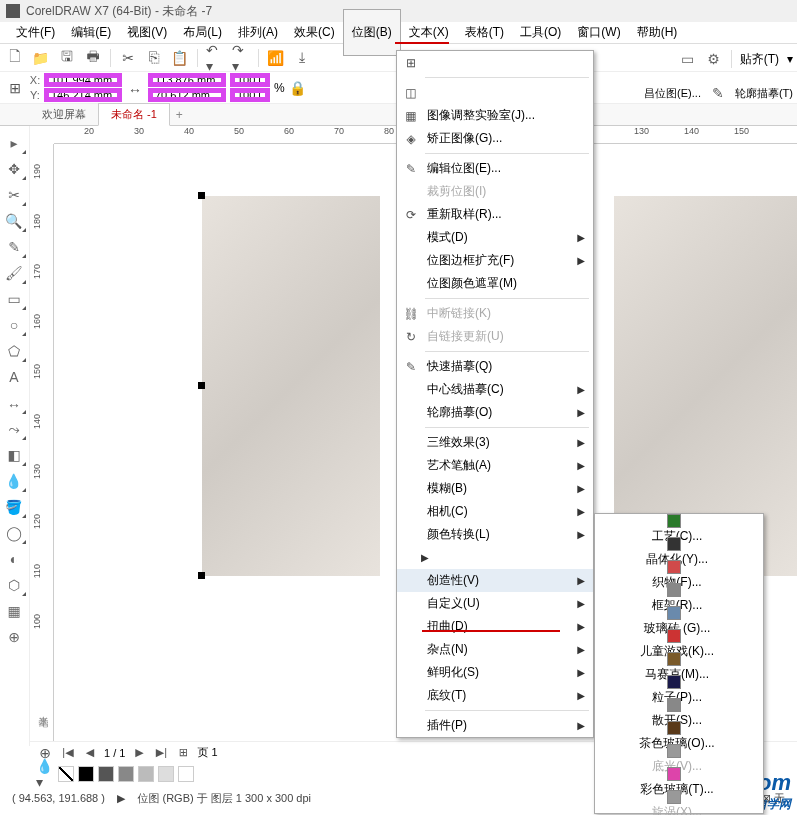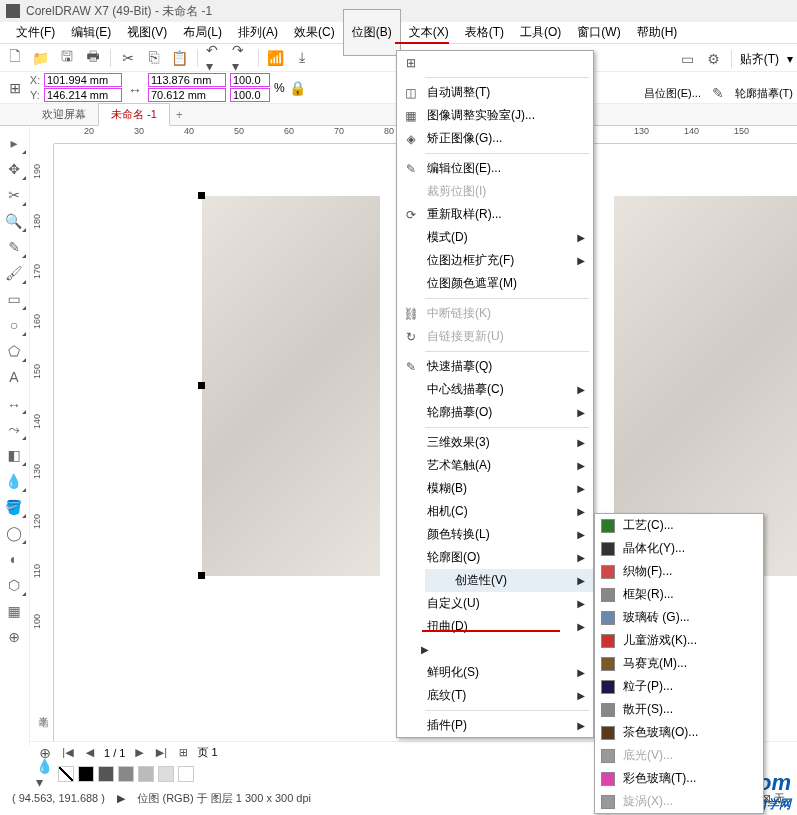--- a/index.html
+++ b/index.html
@@ -10,21 +10,21 @@
 .menubar .mitem { padding: 14px 8px; cursor: pointer; }
 .menubar .mitem.active { border: 1px solid #aaa; background: #f5f5f5; }
 .menubar-underline { position: absolute; left: 395px; top: 42px; width: 54px; height: 2px; background: #d00000; }
 .toolbar { height: 28px; background: #fff; display: flex; align-items: center; padding: 0 6px; gap: 8px; border-bottom: 1px solid #eee; }
 .tb-icon { width: 18px; height: 18px; display: flex; align-items: center; justify-content: center; color: #555; font-size: 14px; }
 .tb-sep { width: 1px; height: 18px; background: #ddd; }
 .propbar { height: 32px; background: #fff; display: flex; align-items: center; padding: 0 6px; gap: 4px; border-bottom: 1px solid #eee; }
 .prop-group { display: flex; flex-direction: column; gap: 1px; }
 .prop-row { display: flex; align-items: center; gap: 2px; font-size: 11px; }
 .prop-label { width: 14px; text-align: center; color: #666; }
-.prop-input { border: 1px solid #d946ef; width: 78px; height: 14px; font-size: 11px; padding: 0 2px; background: #fff; }
+.prop-input { border: 5px solid #d946ef; width: 78px; height: 14px; font-size: 11px; padding: 0 2px; background: #fff; }
 .prop-input.small { width: 40px; }
 .tabs { height: 22px; background: #f8f8f8; display: flex; align-items: flex-end; padding: 0 30px; border-bottom: 1px solid #ccc; }
 .tab { padding: 3px 12px; font-size: 11px; color: #555; cursor: pointer; }
 .tab.active { background: #fff; border: 1px solid #ccc; border-bottom: 1px solid #fff; margin-bottom: -1px; color: #b00; }
 .tab-add { padding: 3px 6px; color: #888; }
 .workspace { position: relative; height: 620px; display: flex; }
 .left-tools { width: 30px; background: #fff; border-right: 1px solid #eee; display: flex; flex-direction: column; padding-top: 4px; }
 .lt-icon { width: 28px; height: 26px; display: flex; align-items: center; justify-content: center; color: #666; font-size: 14px; position: relative; }
 .lt-icon .tri { position: absolute; right: 2px; bottom: 2px; width: 0; height: 0; border-left: 4px solid transparent; border-bottom: 4px solid #555; }
 .canvas-area { flex: 1; position: relative; background: #fff; }
@@ -34,29 +34,29 @@
 .ruler-v .tick { position: absolute; left: 2px; writing-mode: vertical-rl; transform: rotate(180deg); font-size: 9px; }
 .canvas { position: absolute; top: 18px; left: 24px; right: 0; bottom: 0; background: #fff; }
 .bitmap { position: absolute; left: 148px; top: 52px; width: 178px; height: 380px; background: linear-gradient(135deg, #e8e3dd, #d0cbc5, #e8e3dd); }
 .bitmap2 { position: absolute; left: 560px; top: 52px; width: 190px; height: 380px; background: linear-gradient(135deg, #e8e3dd, #d0cbc5, #e8e3dd); }
 .handle { position: absolute; width: 7px; height: 7px; background: #000; }
 .unit-label { position: absolute; left: 6px; bottom: 38px; writing-mode: vertical-rl; font-size: 10px; color: #888; }
 
 .dropdown { position: absolute; left: 396px; top: 50px; width: 198px; background: #fff; border: 1px solid #aaa; box-shadow: 2px 2px 4px rgba(0,0,0,0.3); z-index: 100; }
 .dd-item { display: flex; align-items: center; height: 23px; padding: 0 8px 0 4px; font-size: 12px; position: relative; }
 .dd-item.disabled { color: #aaa; }
-.dd-item.highlighted { background: #e5edf5; margin-left: 28px; }
+.dd-item.highlighted { background: #e5edf5; }
 .dd-icon { width: 20px; text-align: center; font-size: 12px; color: #555; }
 .dd-text { flex: 1; padding-left: 6px; }
 .dd-arrow { font-size: 10px; color: #333; }
 .dd-sep { height: 1px; background: #ddd; margin: 3px 4px 3px 28px; }
 .dd-underline { position: absolute; left: 422px; top: 630px; width: 138px; height: 2px; background: #d00000; z-index: 101; }
 
 .submenu { position: absolute; left: 594px; top: 513px; width: 170px; background: #fff; border: 1px solid #aaa; box-shadow: 2px 2px 4px rgba(0,0,0,0.3); z-index: 102; }
-.sm-item { display: flex; align-items: center; height: 23px; padding: 0 8px 0 4px; font-size: 12px; }
+.sm-item { display: flex; align-items: center; height: 23px; padding: 0 8px 0 4px; font-size: 12px; flex-direction: column; }
 .sm-item.disabled { color: #aaa; }
 .sm-icon { width: 18px; height: 16px; margin-right: 6px; display: flex; align-items: center; justify-content: center; }
 .sm-icon-box { width:14px; height:14px; border:1px solid #888; }
 
 .bottombar { position: absolute; left: 30px; right: 0; bottom: 52px; height: 22px; background: #fff; display: flex; align-items: center; padding: 0 6px; font-size: 11px; gap: 6px; border-top: 1px solid #eee; }
 .nav-btn { width: 16px; text-align: center; color: #555; }
 .palette { position: absolute; left: 30px; right: 0; bottom: 30px; height: 22px; display: flex; align-items: center; padding: 0 6px; gap: 4px; }
 .swatch { width: 16px; height: 16px; border: 1px solid #ccc; }
 .statusbar { position: absolute; left: 0; right: 0; bottom: 6px; height: 22px; display: flex; align-items: center; padding: 0 12px; font-size: 11px; color: #444; gap: 12px; }
 .watermark { position: absolute; right: 6px; bottom: 2px; font-size: 22px; font-weight: bold; font-style: italic; }
@@ -66,21 +66,21 @@
 
 .right-tb { position: absolute; right: 4px; top: 50px; display: flex; gap: 8px; align-items: center; }
 .right-tb .tb-icon { color:#666; }
 .right-prop { position: absolute; right: 4px; top: 84px; display: flex; gap: 8px; align-items: center; font-size: 11px; }
 </style>
 </head>
 <body>
 
 <div class="titlebar">
   <div class="icon"></div>
-  <span>CorelDRAW X7 (49-Bit) - 未命名 -1</span>
+  <span>CorelDRAW X7 (64-Bit) - 未命名 -7</span>
 </div>
 
 <div class="menubar">
   <span class="mitem">文件(F)</span>
   <span class="mitem">编辑(E)</span>
   <span class="mitem">视图(V)</span>
   <span class="mitem">布局(L)</span>
   <span class="mitem">排列(A)</span>
   <span class="mitem">效果(C)</span>
   <span class="mitem active">位图(B)</span>
@@ -219,21 +219,20 @@
   </div>
 </div>
 
 <div class="dropdown" id="dropdown">
     <div class="dd-item">
       <span class="dd-icon">⊞</span>
     </div>
     <div class="dd-sep"></div>
     <div class="dd-item">
       <span class="dd-icon">◫</span>
-      <span class="dd-text">自动调整(T)</span>
     </div>
     <div class="dd-item">
       <span class="dd-icon">▦</span>
       <span class="dd-text">图像调整实验室(J)...</span>
     </div>
     <div class="dd-item">
       <span class="dd-icon">◈</span>
       <span class="dd-text">矫正图像(G)...</span>
     </div>
     <div class="dd-sep"></div>
@@ -308,40 +307,40 @@
       <span class="dd-text">相机(C)</span>
       <span class="dd-arrow">▶</span>
     </div>
     <div class="dd-item">
       <span class="dd-icon"></span>
       <span class="dd-text">颜色转换(L)</span>
       <span class="dd-arrow">▶</span>
     </div>
     <div class="dd-item">
       <span class="dd-icon"></span>
-      <span class="dd-text">轮廓图(O)</span>
       <span class="dd-arrow">▶</span>
     </div>
     <div class="dd-item highlighted">
       <span class="dd-icon"></span>
       <span class="dd-text">创造性(V)</span>
       <span class="dd-arrow">▶</span>
     </div>
     <div class="dd-item">
       <span class="dd-icon"></span>
       <span class="dd-text">自定义(U)</span>
       <span class="dd-arrow">▶</span>
     </div>
     <div class="dd-item">
       <span class="dd-icon"></span>
       <span class="dd-text">扭曲(D)</span>
       <span class="dd-arrow">▶</span>
     </div>
     <div class="dd-item">
       <span class="dd-icon"></span>
+      <span class="dd-text">杂点(N)</span>
       <span class="dd-arrow">▶</span>
     </div>
     <div class="dd-item">
       <span class="dd-icon"></span>
       <span class="dd-text">鲜明化(S)</span>
       <span class="dd-arrow">▶</span>
     </div>
     <div class="dd-item">
       <span class="dd-icon"></span>
       <span class="dd-text">底纹(T)</span>

